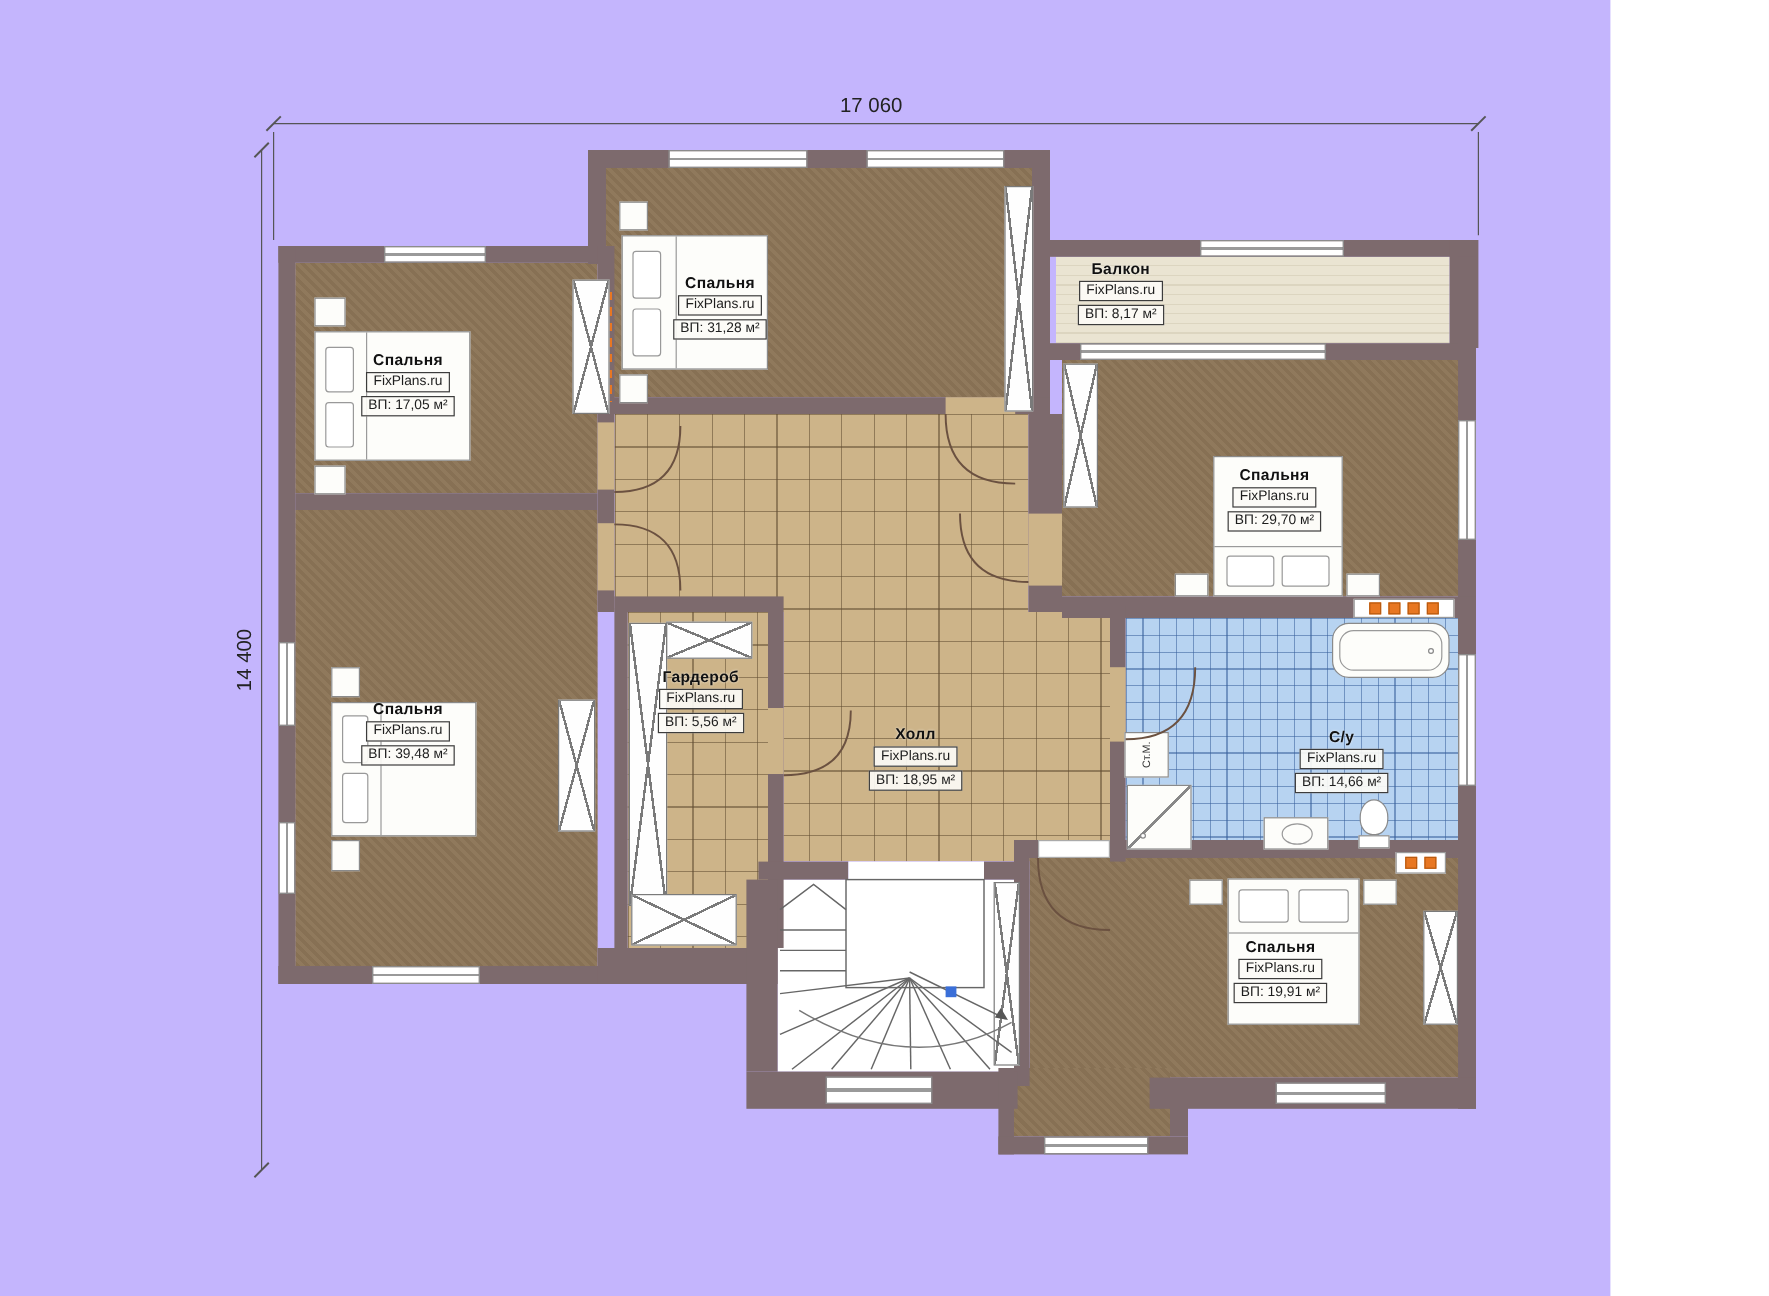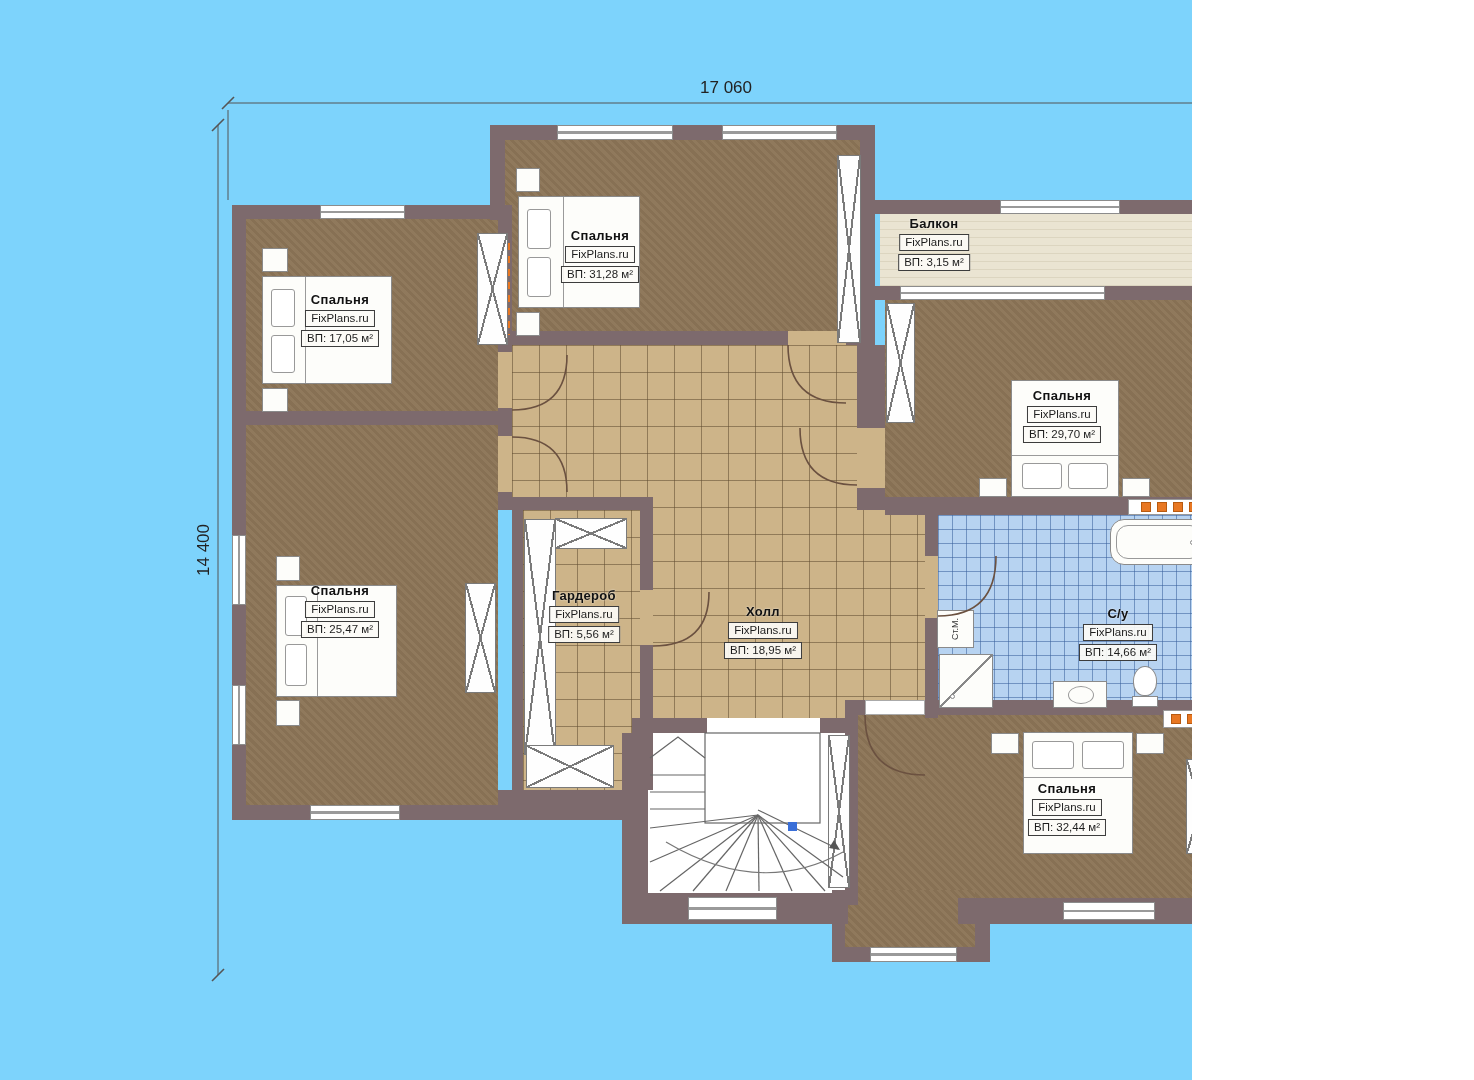--- a/index.html
+++ b/index.html
@@ -1,17 +1,17 @@
 <!DOCTYPE html>
 <html><head>
 <meta charset="utf-8">
 <style>
   *{box-sizing:border-box}
   html,body{margin:0;padding:0;background:#fff;font-family:"Liberation Sans",sans-serif}
-  #plan{position:relative;width:1192px;height:1080px;background:#7dd3fc;overflow:hidden}
+  #plan{position:relative;width:1342px;height:1080px;background:#c4b5fd;overflow:hidden}
   .wall{position:absolute;background:#7d6a6d;z-index:2}
   .floor-bed{position:absolute;background:#8c7557;background-image:repeating-linear-gradient(45deg,rgba(0,0,0,.04) 0 3px,rgba(255,255,255,.03) 3px 6px);z-index:1}
   .floor-tile{position:absolute;background-color:#cdb489;background-image:
     repeating-linear-gradient(to right,rgba(95,75,48,.55) 0 1px,transparent 1px 27px),
     repeating-linear-gradient(to bottom,rgba(95,75,48,.55) 0 1px,transparent 1px 27px);z-index:1}
   .floor-bath{position:absolute;background-color:#b7d3f1;background-image:
     repeating-linear-gradient(to right,rgba(55,95,155,.55) 0 1px,transparent 1px 14px),
     repeating-linear-gradient(to bottom,rgba(55,95,155,.55) 0 1px,transparent 1px 14px);z-index:1}
   .floor-balc{position:absolute;background:repeating-linear-gradient(to bottom,#eae4d2 0 7px,#dcd5c0 7px 8px);z-index:1}
   .floor-white{position:absolute;background:#fff;z-index:1}
@@ -238,46 +238,46 @@
     <span class="bx">ВП: 31,28 м²</span>
   </div>
   <div class="label" style="left:340px;top:292px">
     <div class="nm">Спальня</div>
     <span class="bx">FixPlans.ru</span>
     <span class="bx">ВП: 17,05 м²</span>
   </div>
   <div class="label" style="left:934px;top:216px">
     <div class="nm">Балкон</div>
     <span class="bx">FixPlans.ru</span>
-    <span class="bx">ВП: 3,15 м²</span>
+    <span class="bx">ВП: 8,17 м²</span>
   </div>
   <div class="label" style="left:1062px;top:388px">
     <div class="nm">Спальня</div>
     <span class="bx">FixPlans.ru</span>
     <span class="bx">ВП: 29,70 м²</span>
   </div>
   <div class="label" style="left:340px;top:583px">
     <div class="nm">Спальня</div>
     <span class="bx">FixPlans.ru</span>
-    <span class="bx">ВП: 25,47 м²</span>
-  </div>
-  <div class="label" style="left:584px;top:588px">
+    <span class="bx">ВП: 39,48 м²</span>
+  </div>
+  <div class="label" style="left:584px;top:556px">
     <div class="nm">Гардероб</div>
     <span class="bx">FixPlans.ru</span>
     <span class="bx">ВП: 5,56 м²</span>
   </div>
   <div class="label" style="left:763px;top:604px">
     <div class="nm">Холл</div>
     <span class="bx">FixPlans.ru</span>
     <span class="bx">ВП: 18,95 м²</span>
   </div>
   <div class="label" style="left:1118px;top:606px">
     <div class="nm">С/у</div>
     <span class="bx">FixPlans.ru</span>
     <span class="bx">ВП: 14,66 м²</span>
   </div>
   <div class="label" style="left:1067px;top:781px">
     <div class="nm">Спальня</div>
     <span class="bx">FixPlans.ru</span>
-    <span class="bx">ВП: 32,44 м²</span>
+    <span class="bx">ВП: 19,91 м²</span>
   </div>
 
 </div>
 
 </body></html>

